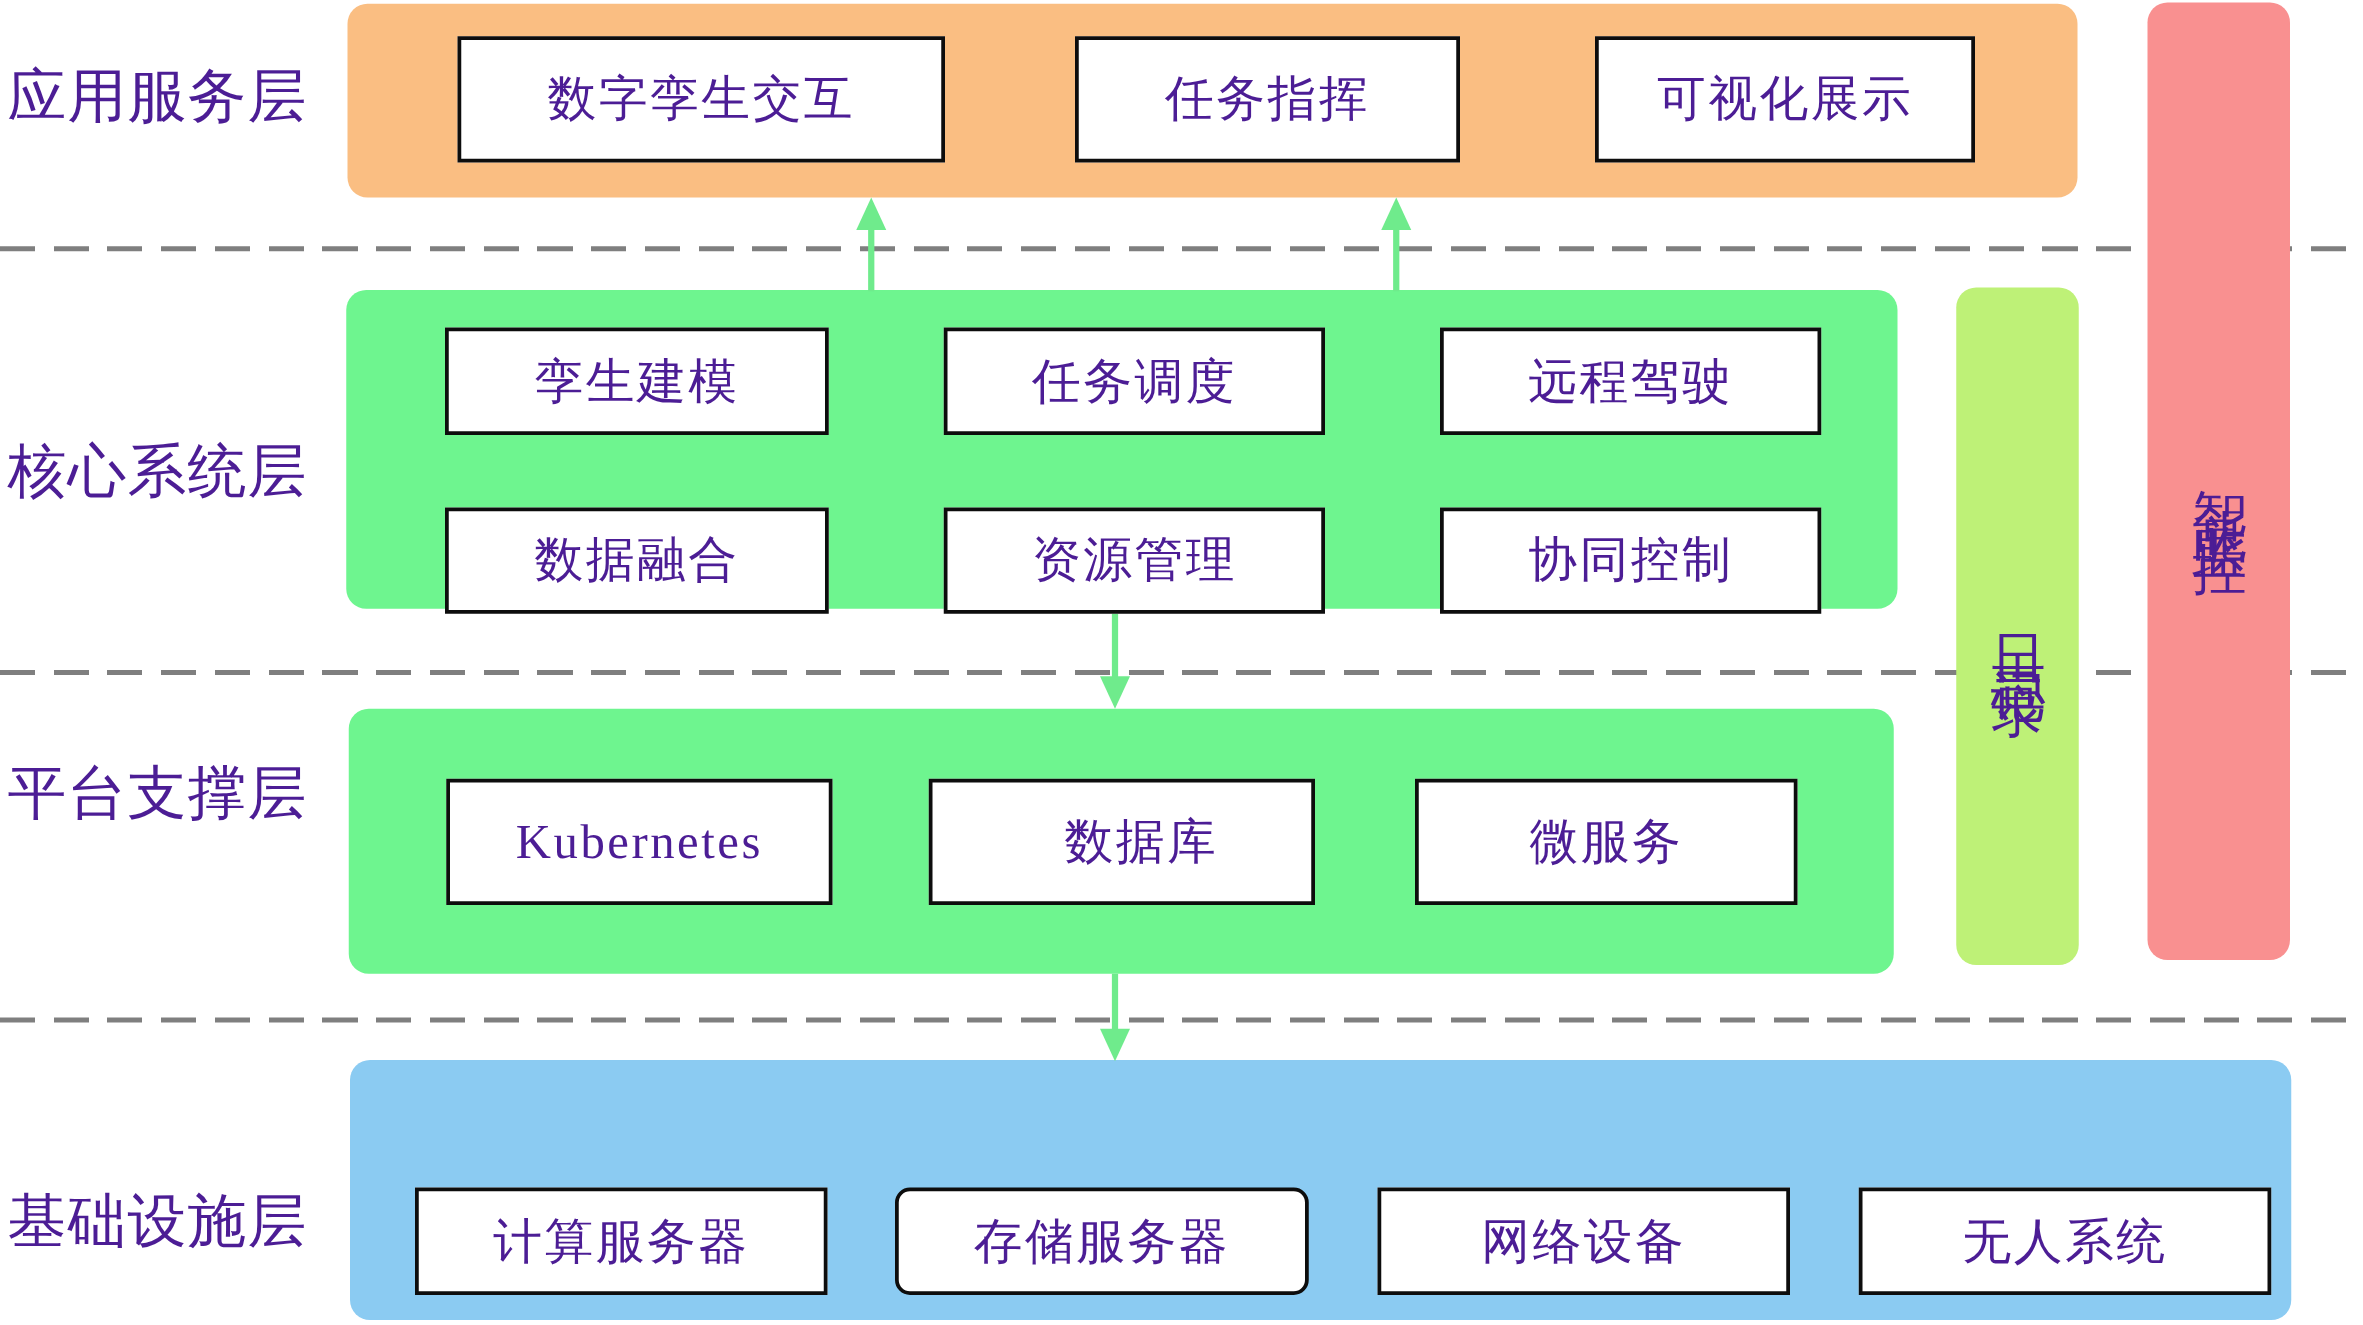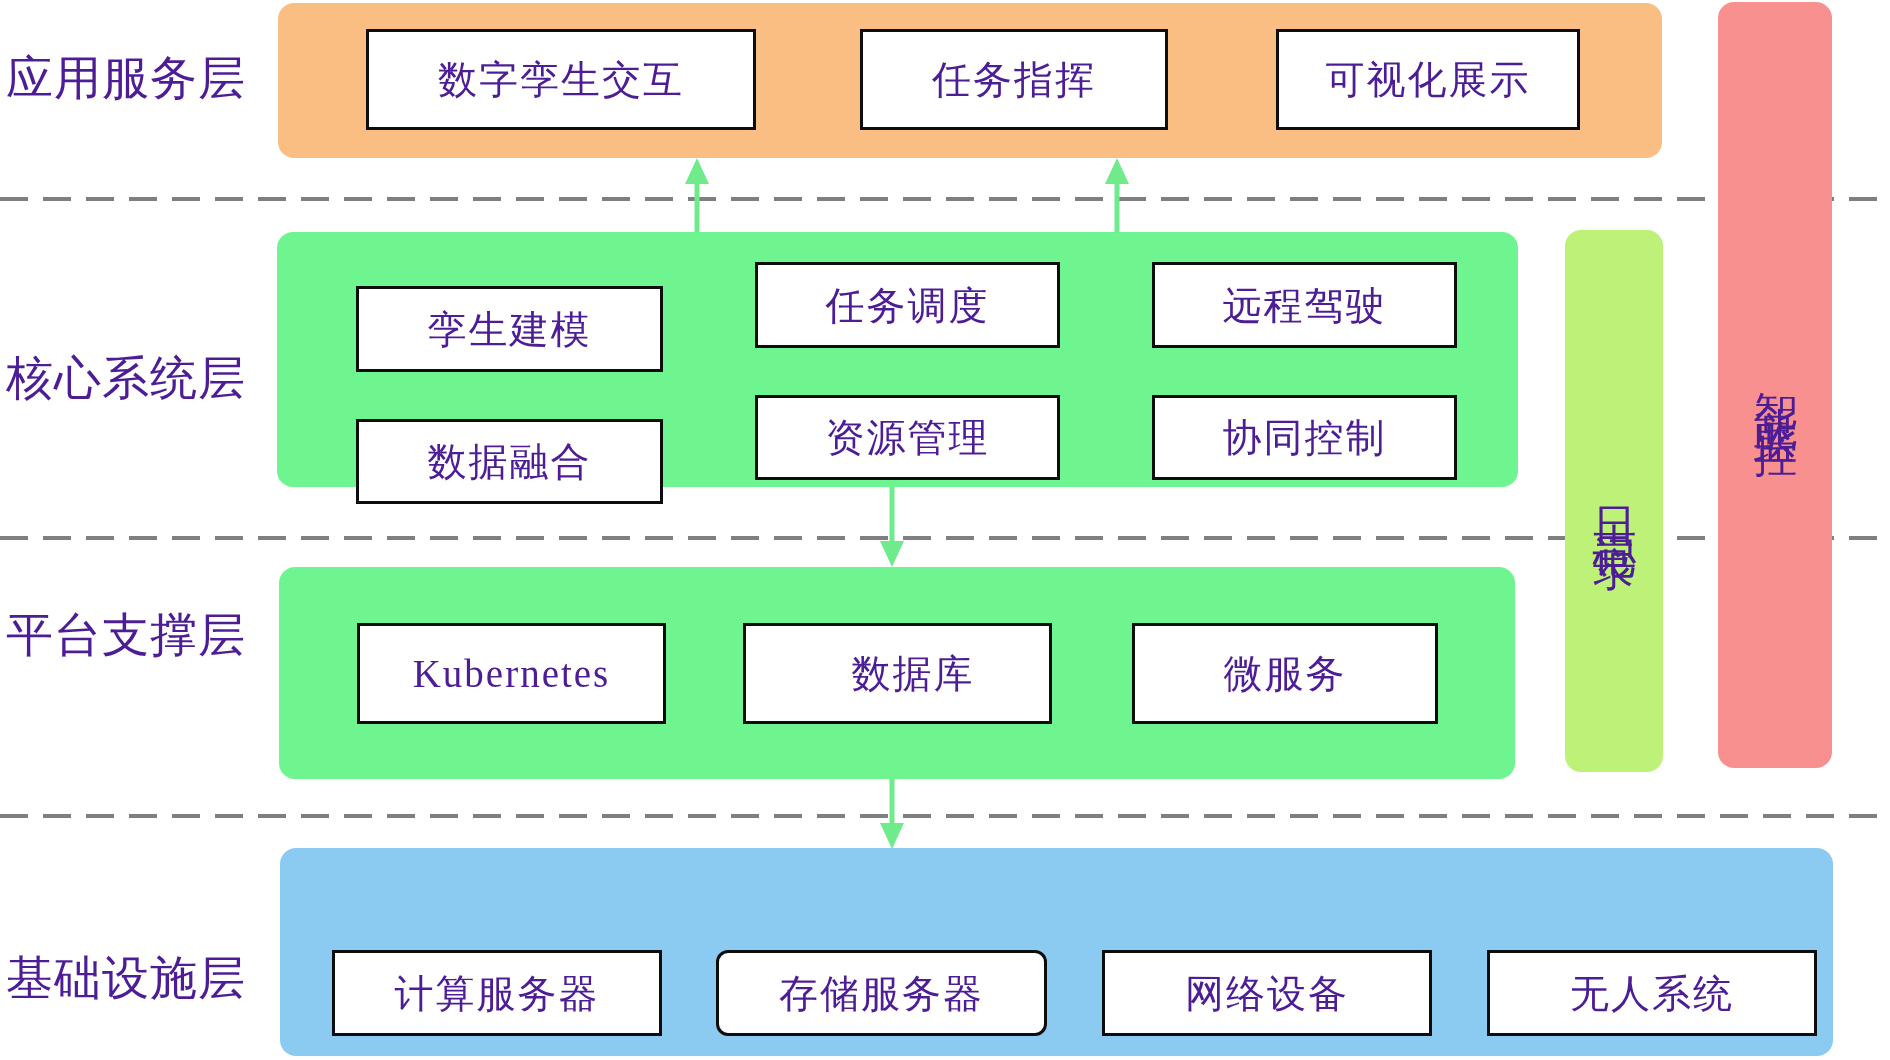--- a/index.html
+++ b/index.html
@@ -57,22 +57,22 @@
   }
 
   
   .box-app  { top: 29px; height: 101px; }
   .box-a1 { left: 366px;  width: 390px; }
   .box-a2 { left: 860px;  width: 308px; }
   .box-a3 { left: 1276px; width: 304px; }
 
   
   .box-core-r1 { top: 262px; height: 86px; }
-  .box-core-r2 { top: 395px; height: 85px; }
-  .box-cc1 { left: 356px;  width: 307px; margin-top: 24px; }
+  .box-core-r2 { top: 406px; height: 85px; }
+  .box-cc1 { left: 356px;  width: 307px; }
   .box-cc2 { left: 755px;  width: 305px; }
   .box-cc3 { left: 1152px; width: 305px; }
 
   
   .box-plat { top: 623px; height: 101px; font-family: Liberation Serif, serif; }
   .box-p1 { left: 357px;  width: 309px; }
   .box-p2 { left: 743px;  width: 309px; padding-left: 31px; }
   .box-p3 { left: 1132px; width: 306px; }
 
   

